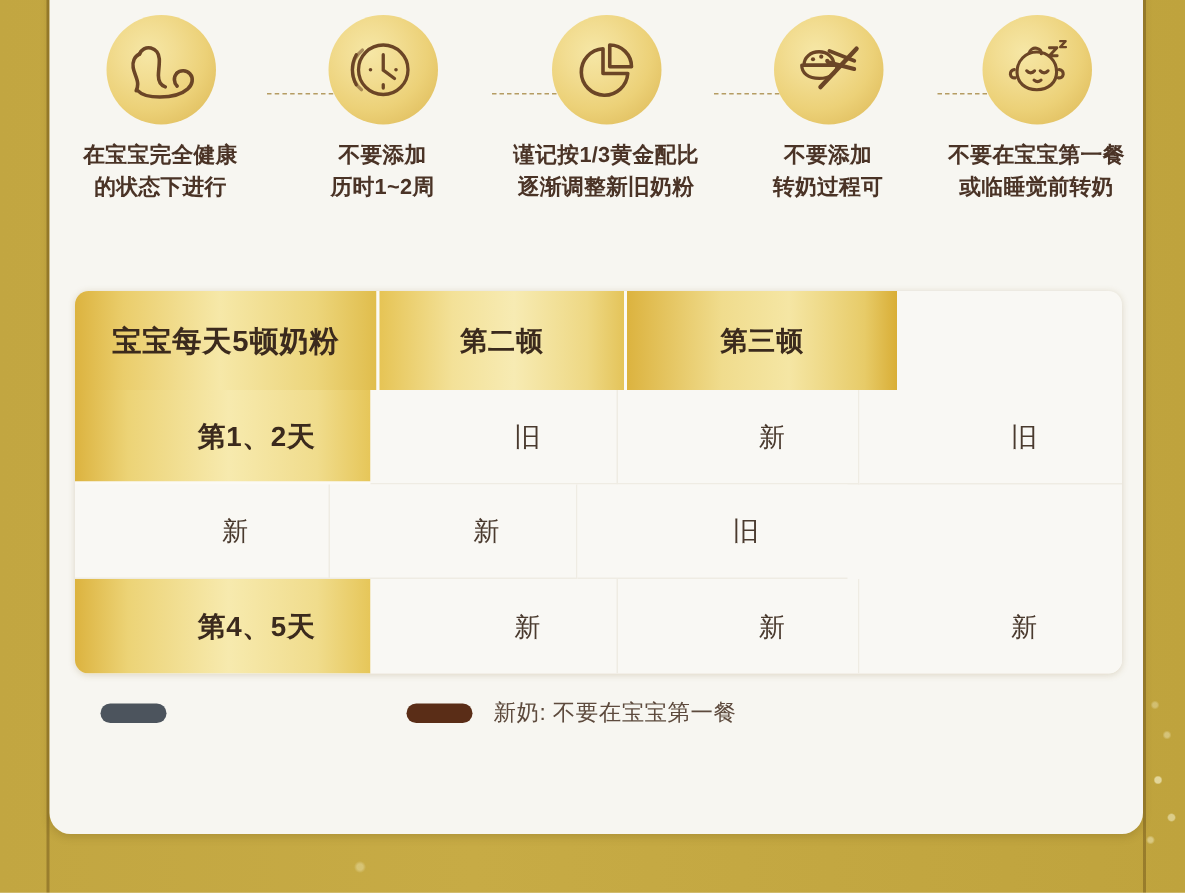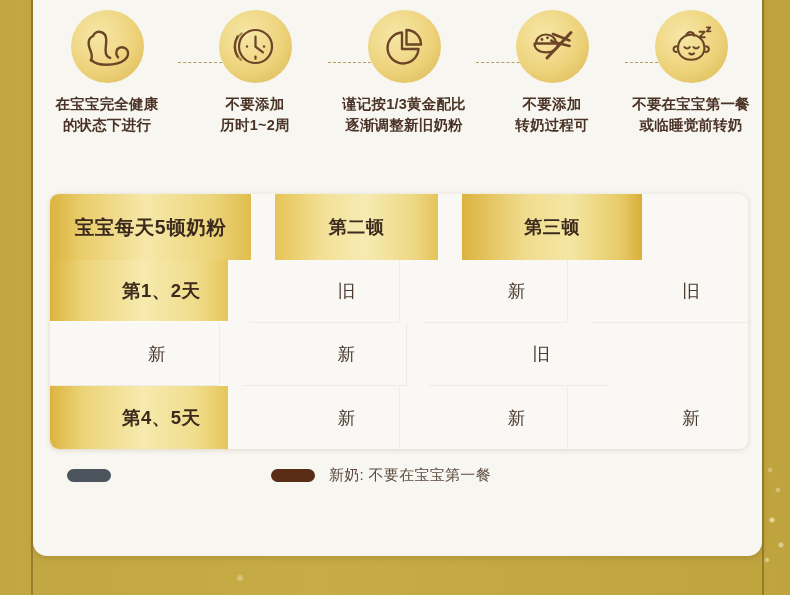--- a/index.html
+++ b/index.html
@@ -98,21 +98,21 @@
   #table {
     position: absolute;
     left: 17px;
     top: 208px;
     width: 698px;
     border-radius: 9px;
     overflow: hidden;
     box-shadow: 0 1px 5px rgba(130,105,45,.22);
     background: #f9f8f4;
   }
-  .trow { display: flex; gap: 22px; }
+  .trow { display: flex; }
   .tcell {
     box-sizing: border-box;
     display: flex;
     align-items: center;
     justify-content: center;
     font-size: 17px;
     color: #3a2a20;
     letter-spacing: .5px;
   }
   

